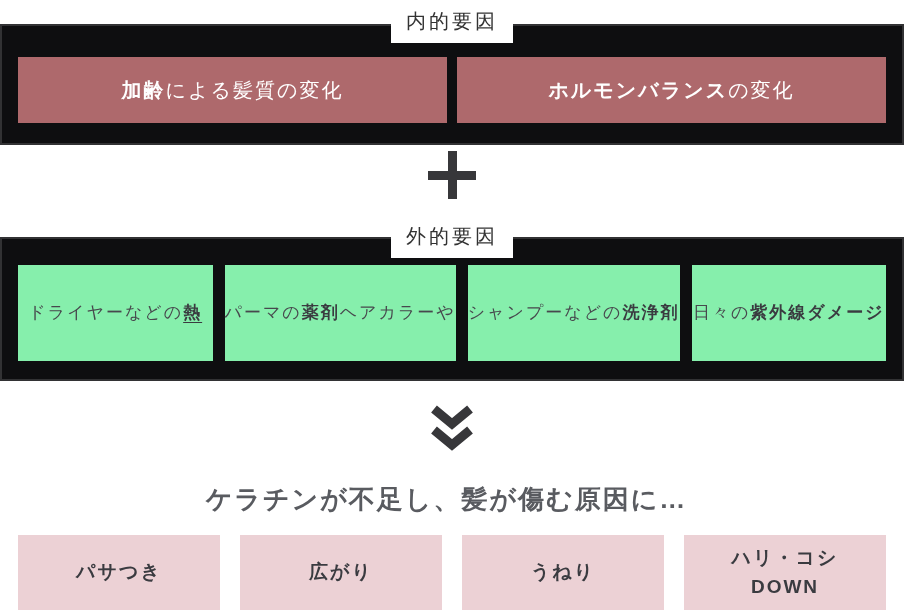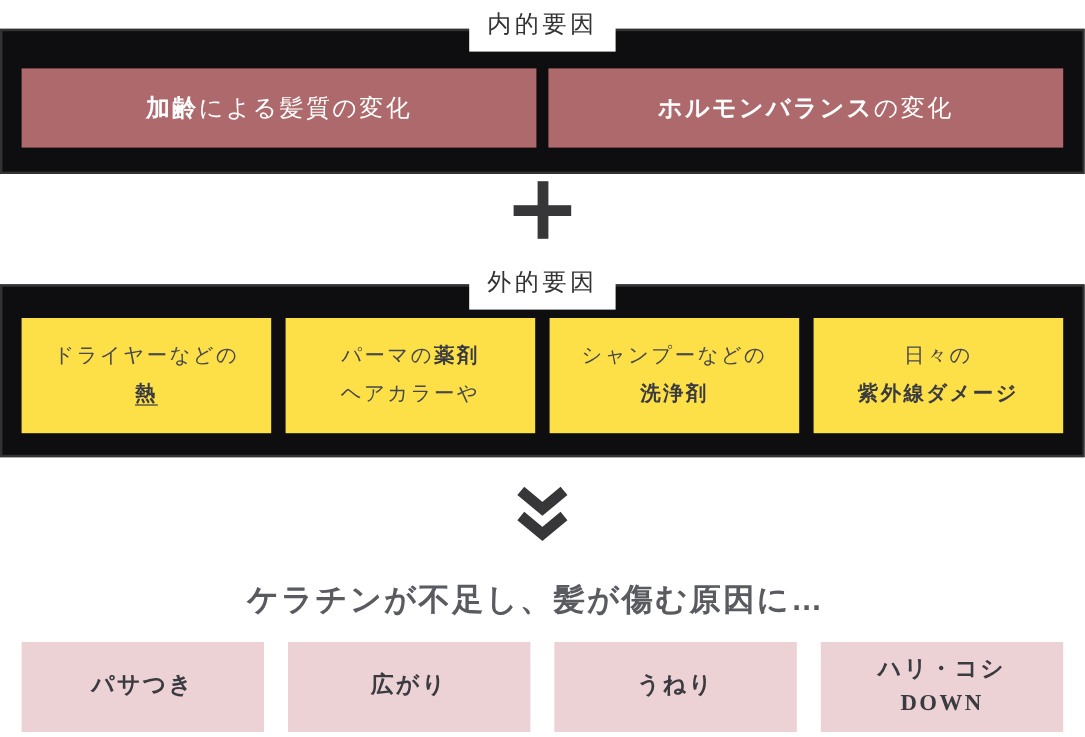--- a/index.html
+++ b/index.html
@@ -74,28 +74,28 @@
     content: "";
     position: absolute;
     background: #37373a;
   }
   .plus::before { left: 0; top: 19.5px; width: 48px; height: 9px; }
   .plus::after  { left: 19.5px; top: 0; width: 9px; height: 48px; }
   
   .row-external { top: 265px; height: 96px; gap: 12px; }
   .box-external {
     flex: 1;
-    background: #fde047;
+    background: #86efac;
     color: #47484d;
     font-size: 17px;
     line-height: 1.8;
     letter-spacing: 2px;
     text-align: left;
     display: flex;
-    flex-direction: column;
+    flex-direction: row;
     align-items: center;
     justify-content: center;
     white-space: nowrap;
   }
   .box-external .kw { font-weight: bold; color: #3a3b40; }
   .box-external .kw.u { text-decoration: underline; text-underline-offset: 4px; }
   
   .chev {
     position: absolute;
     left: 50%;
@@ -111,21 +111,21 @@
     left: 0;
     width: 893px;
     text-align: center;
     font-size: 26px;
     font-weight: bold;
     color: #595b60;
     letter-spacing: 2px;
     white-space: nowrap;
   }
   
-  .row-result { top: 535px; height: 75px; gap: 20px; font-family: Liberation Serif, serif; }
+  .row-result { top: 535px; height: 75px; gap: 20px; }
   .box-result {
     flex: 1;
     background: #ecd1d5;
     color: #3a3b40;
     font-size: 19px;
     font-weight: bold;
     letter-spacing: 2px;
     line-height: 1.5;
     text-align: center;
     display: flex;

